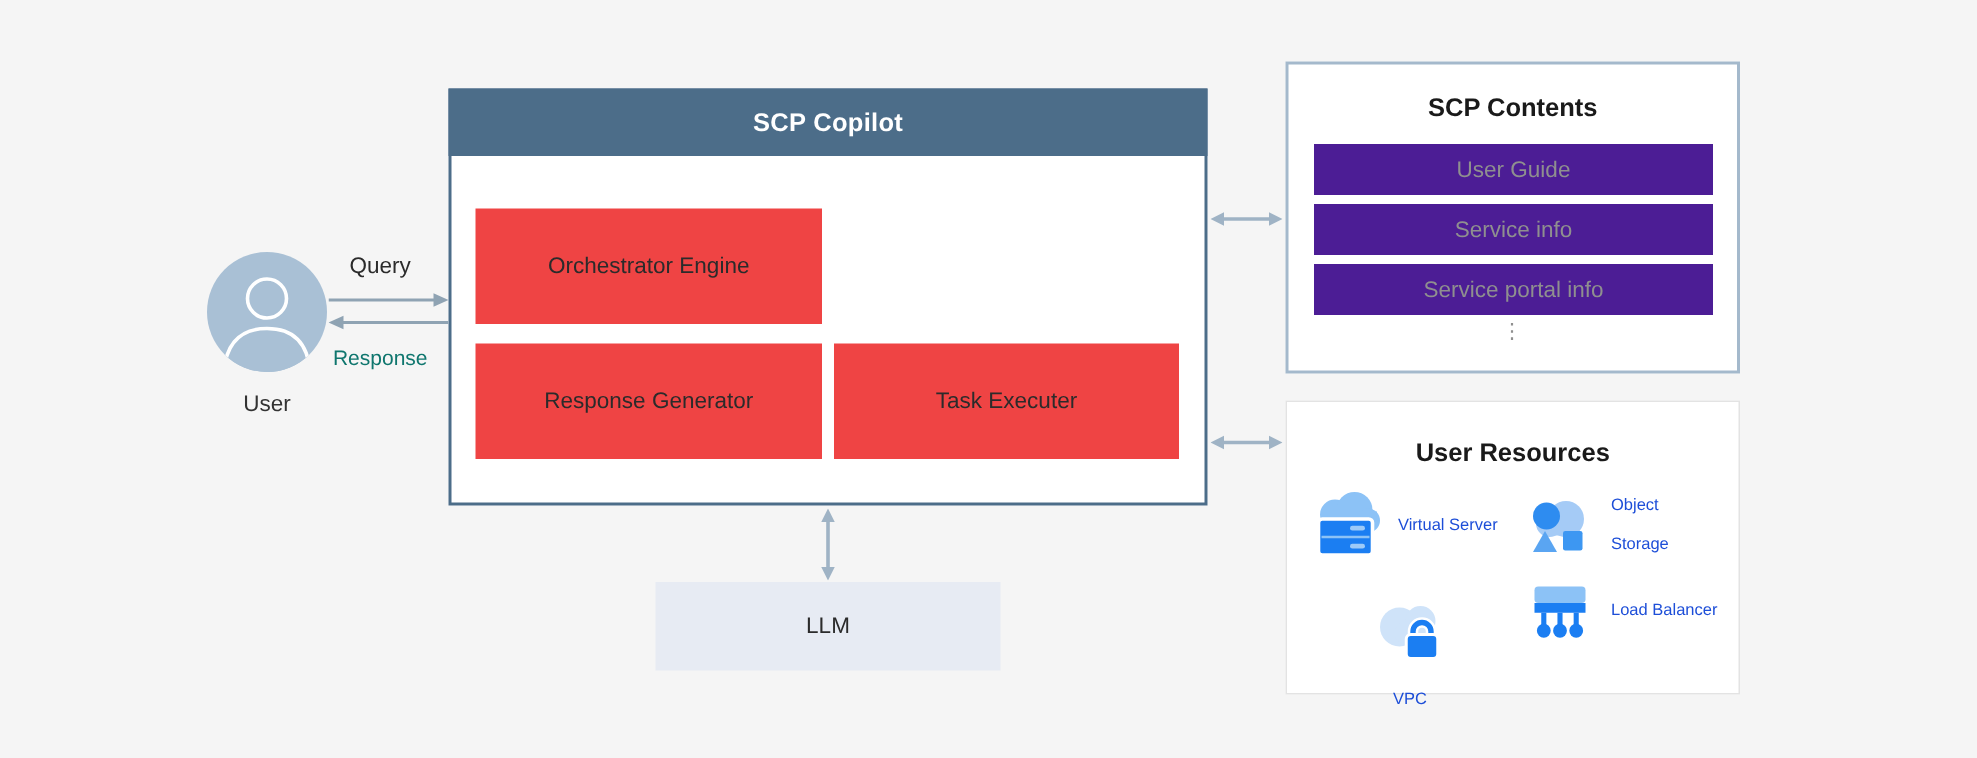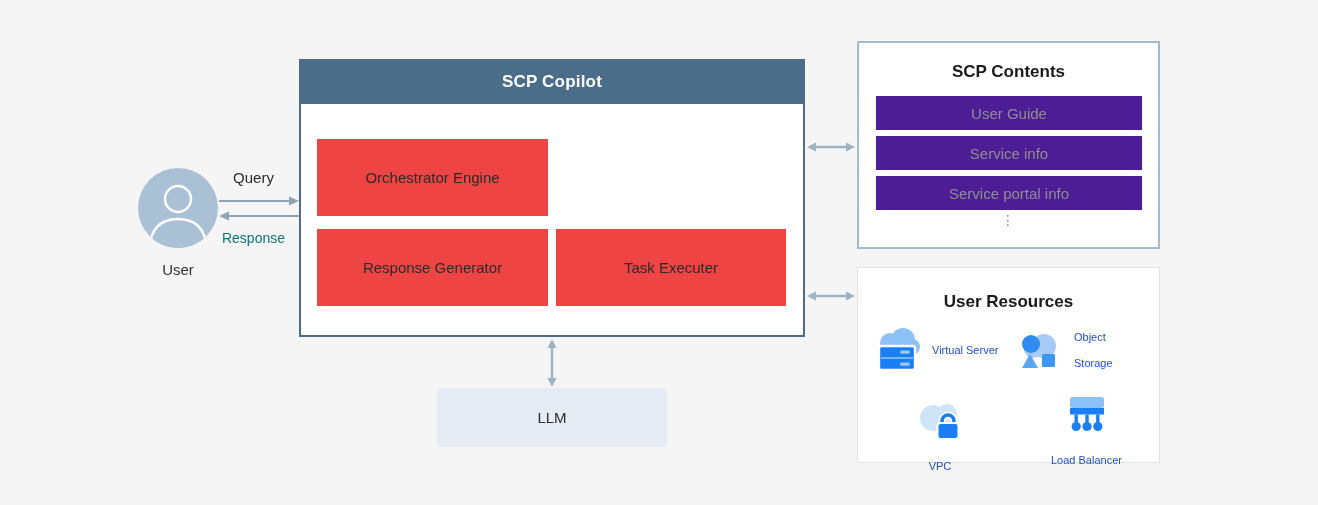--- a/index.html
+++ b/index.html
@@ -63,21 +63,21 @@
   .resources-box { left:857px; top:267px; width:303px; height:196px;
     background:#fff; border:1px solid #e3e3e3; }
   .resources-title { left:857px; top:292px; width:303px; text-align:center;
     font-size:17px; font-weight:bold; color:#1a1a1a; }
   .res-cell { display:flex; align-items:center; gap:10px; }
   .res-icon { width:48px; height:48px; flex:0 0 48px; }
   .res-label { font-size:11px; line-height:26px; color:#1d4ed8; }
   .rc-0 { left:874px; top:322px; width:132px; height:56px; }
   .rc-1 { left:1016px; top:322px; width:142px; height:56px; }
   .rc-2 { left:874px; top:395px; width:132px; height:56px;flex-direction:column; }
-  .rc-3 { left:1016px; top:389px; width:142px; height:56px;flex-direction:column; }
+  .rc-3 { left:1016px; top:379px; width:142px; height:56px; }
   .rl-narrow { width:72px; }
 </style>
 </head>
 <body>
 
 <div class="canvas">
 
   <div class="abs avatar">
     <svg width="80" height="80" viewBox="0 0 80 80">
       <defs>

